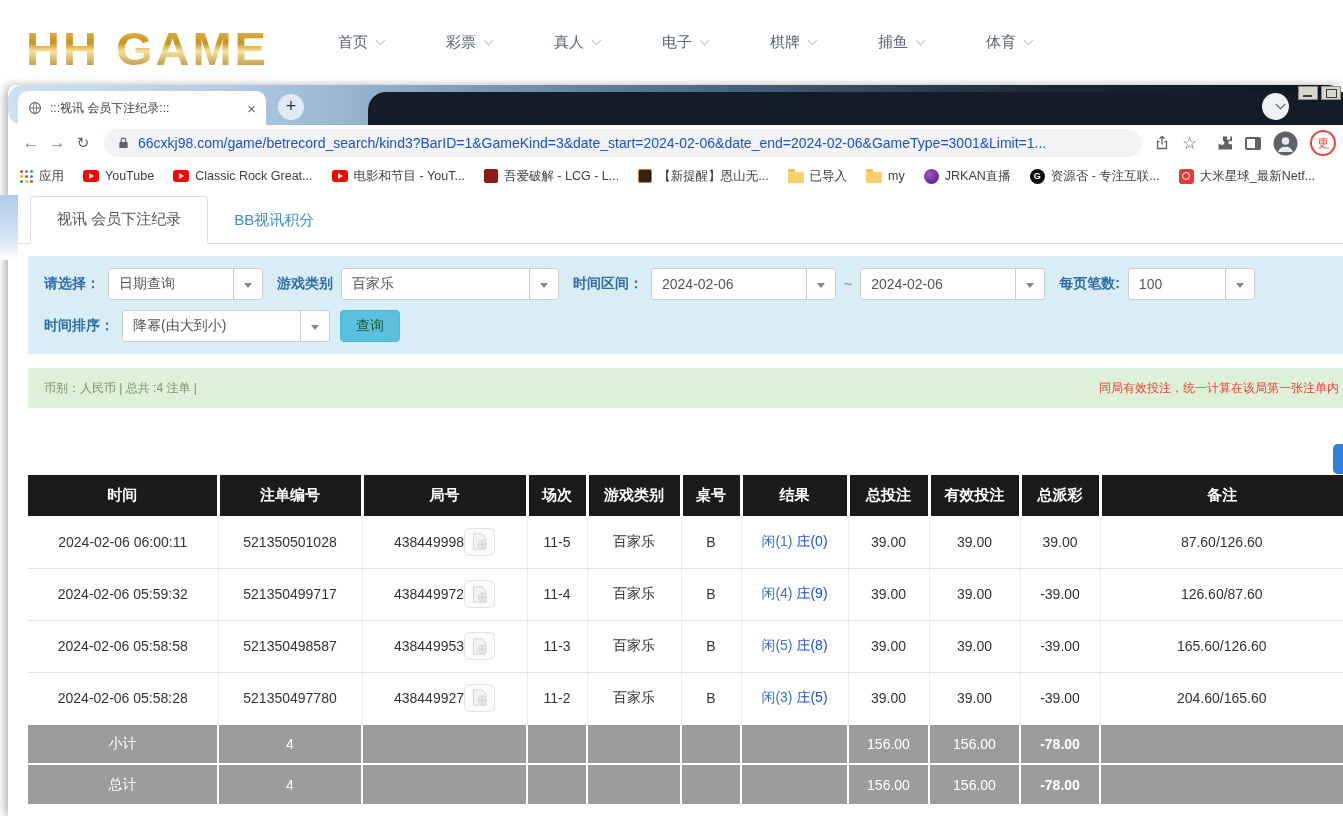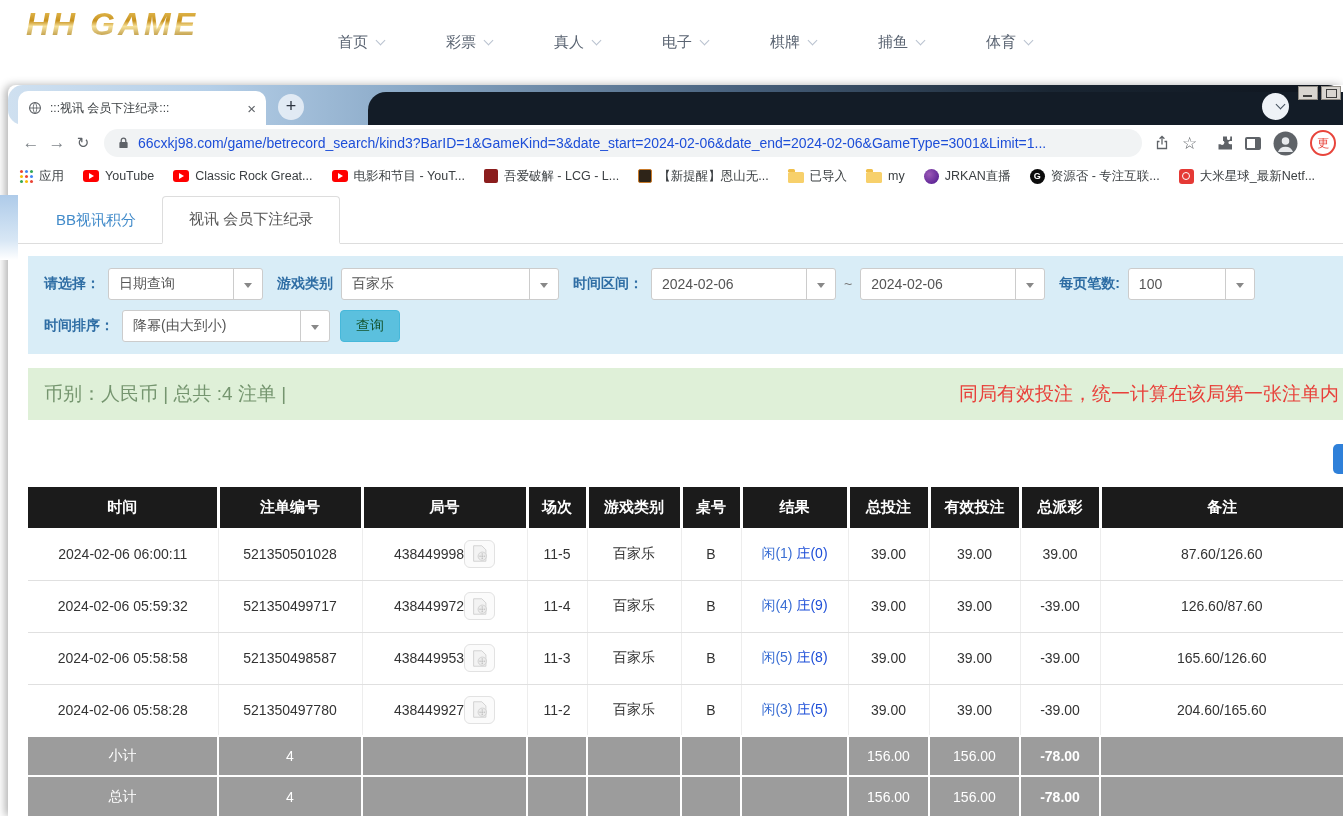--- a/index.html
+++ b/index.html
@@ -1,21 +1,21 @@
 <!DOCTYPE html>
 <html><head>
 <meta charset="utf-8">
 <style>
   * { margin:0; padding:0; box-sizing:border-box; }
   html,body { width:1343px; height:816px; overflow:hidden; background:#fff;
               font-family:"Liberation Sans", sans-serif; }
 
   
   .site-header { position:relative; height:85px; background:#fff; }
-  .logo { position:absolute; left:26px; top:6px; font-size:32px; font-style:italic;
+  .logo { position:absolute; left:26px; top:21px; font-size:47px; 
           font-weight:800; letter-spacing:3px;
           background:linear-gradient(180deg,#f0cf6a 0%,#c8921f 40%,#f6e19a 55%,#9a6d10 100%);
           -webkit-background-clip:text; background-clip:text; color:transparent; }
   .main-nav { position:absolute; left:338px; top:33px; display:flex; gap:62px; }
   .nav-item { display:flex; align-items:center; font-size:15px; color:#5a6472; cursor:pointer; }
   .chev { display:inline-block; width:7px; height:7px; border-right:1.6px solid #b9c2cf;
           border-bottom:1.6px solid #b9c2cf; transform:rotate(45deg); margin-left:9px; margin-top:-4px; }
   .chev.dark { border-color:#44505e; }
 
   
@@ -93,22 +93,22 @@
   .combo { position:relative; background:#fff; border:1px solid #ccc; border-radius:3px; height:32px;
            display:flex; align-items:center; padding:0 36px 0 10px; font-size:14px; color:#555; cursor:pointer; }
   .combo::after { content:""; position:absolute; right:28px; top:0; bottom:0; border-left:1px solid #ccc; }
   .combo::before { content:""; position:absolute; right:10px; top:14px; border-left:4px solid transparent;
                    border-right:4px solid transparent; border-top:5px solid #888; }
   .w155{width:155px;} .w218{width:218px;} .w185{width:185px;} .w127{width:127px;} .w208{width:208px;}
   .tilde { color:#777; font-size:14px; margin:0 8px; }
   .btn-search { margin-left:10px; height:32px; padding:0 15px; background:#5bc0de; border:1px solid #46b8da;
                 border-radius:4px; color:#14532d; font-size:14px; cursor:pointer; }
 
-  .summary-bar { margin:14px 0 0 20px; background:#dff0d8; height:52px; display:flex; align-items:center;
-                 justify-content:space-between; padding:0 16px; font-size:19px; overflow:hidden; }
+  .summary-bar { margin:14px 0 0 20px; background:#dff0d8; height:40px; display:flex; align-items:center;
+                 justify-content:space-between; padding:0 16px; font-size:12px; overflow:hidden; }
   .sum-left { color:#75956f; white-space:nowrap; }
   .sum-right { color:#e8403a; white-space:nowrap; margin-right:-12px; }
 
   .float-btn { position:absolute; right:0; top:253px; width:10px; height:30px; background:#2f80d9;
                border-radius:5px 0 0 5px; cursor:pointer; }
 
   table.bet-table { margin:67px 0 0 20px; width:calc(100% - 20px); border-collapse:collapse; table-layout:fixed; }
   .bet-table th { background:#1b1b1b; color:#fff; font-size:15px; font-weight:bold; height:41px;
                   border-left:3px solid #fff; }
   .bet-table th:first-child { border-left:none; }
@@ -279,22 +279,22 @@
       </div>
     <div class="bm">
         <span class="ic-dami"></span>
         <span>大米星球_最新Netf...</span>
       </div>
   </div>
 
   <div class="page">
 
     <div class="page-tabs">
+      <div class="ptab active">视讯 会员下注纪录</div>
       <div class="ptab idle">BB视讯积分</div>
-      <div class="ptab active">视讯 会员下注纪录</div>
     </div>
 
     <div class="filter-panel">
       <div class="filter-row">
         <span class="f-label">请选择：</span>
         <div class="combo w155">
             <span>日期查询</span>
           </div>
         <div class="f-gap"></div>
         <span class="f-label">游戏类别</span>

